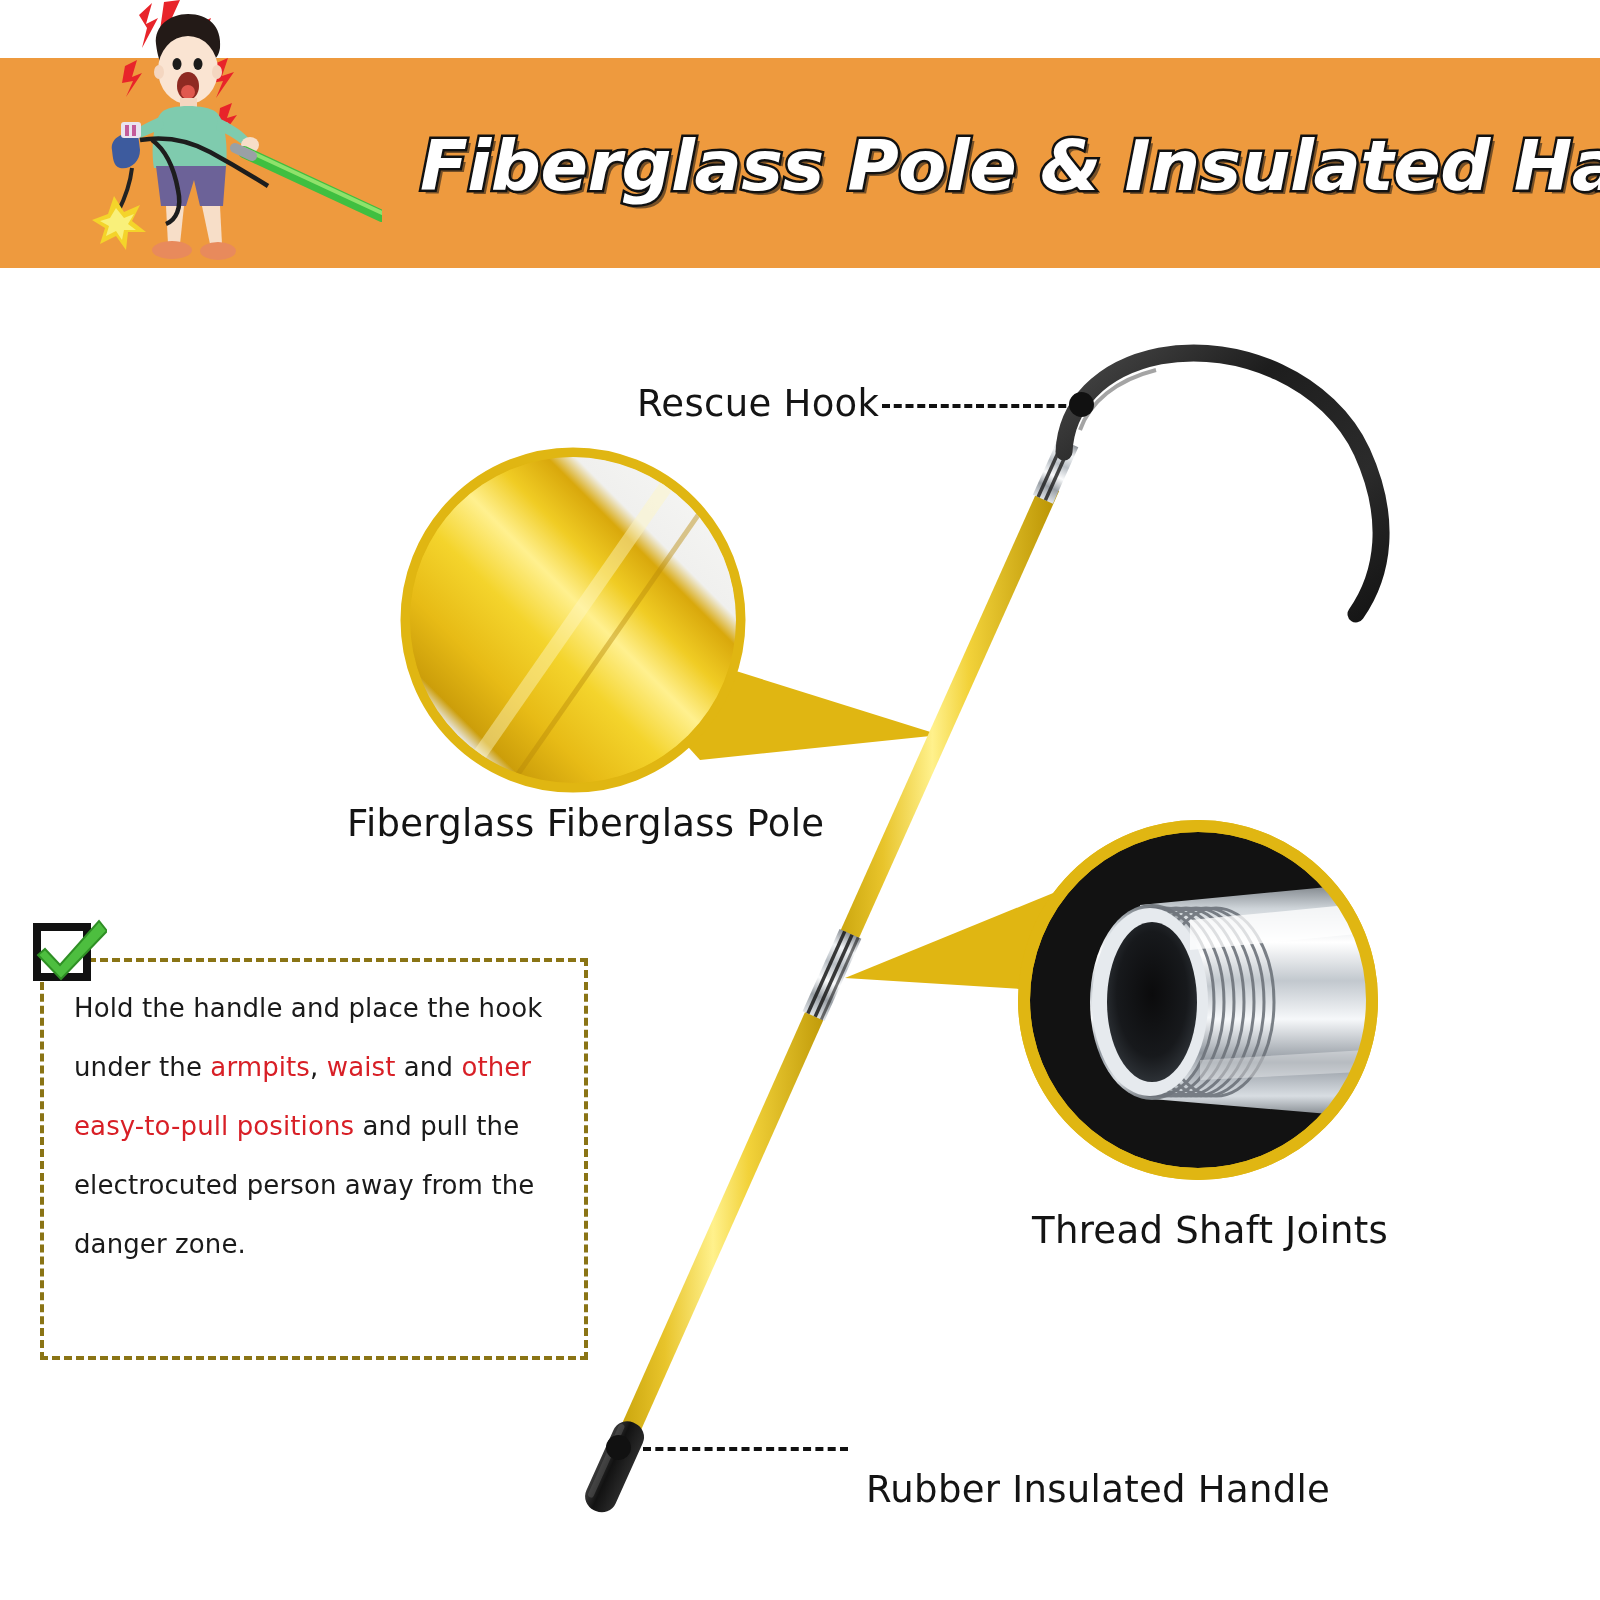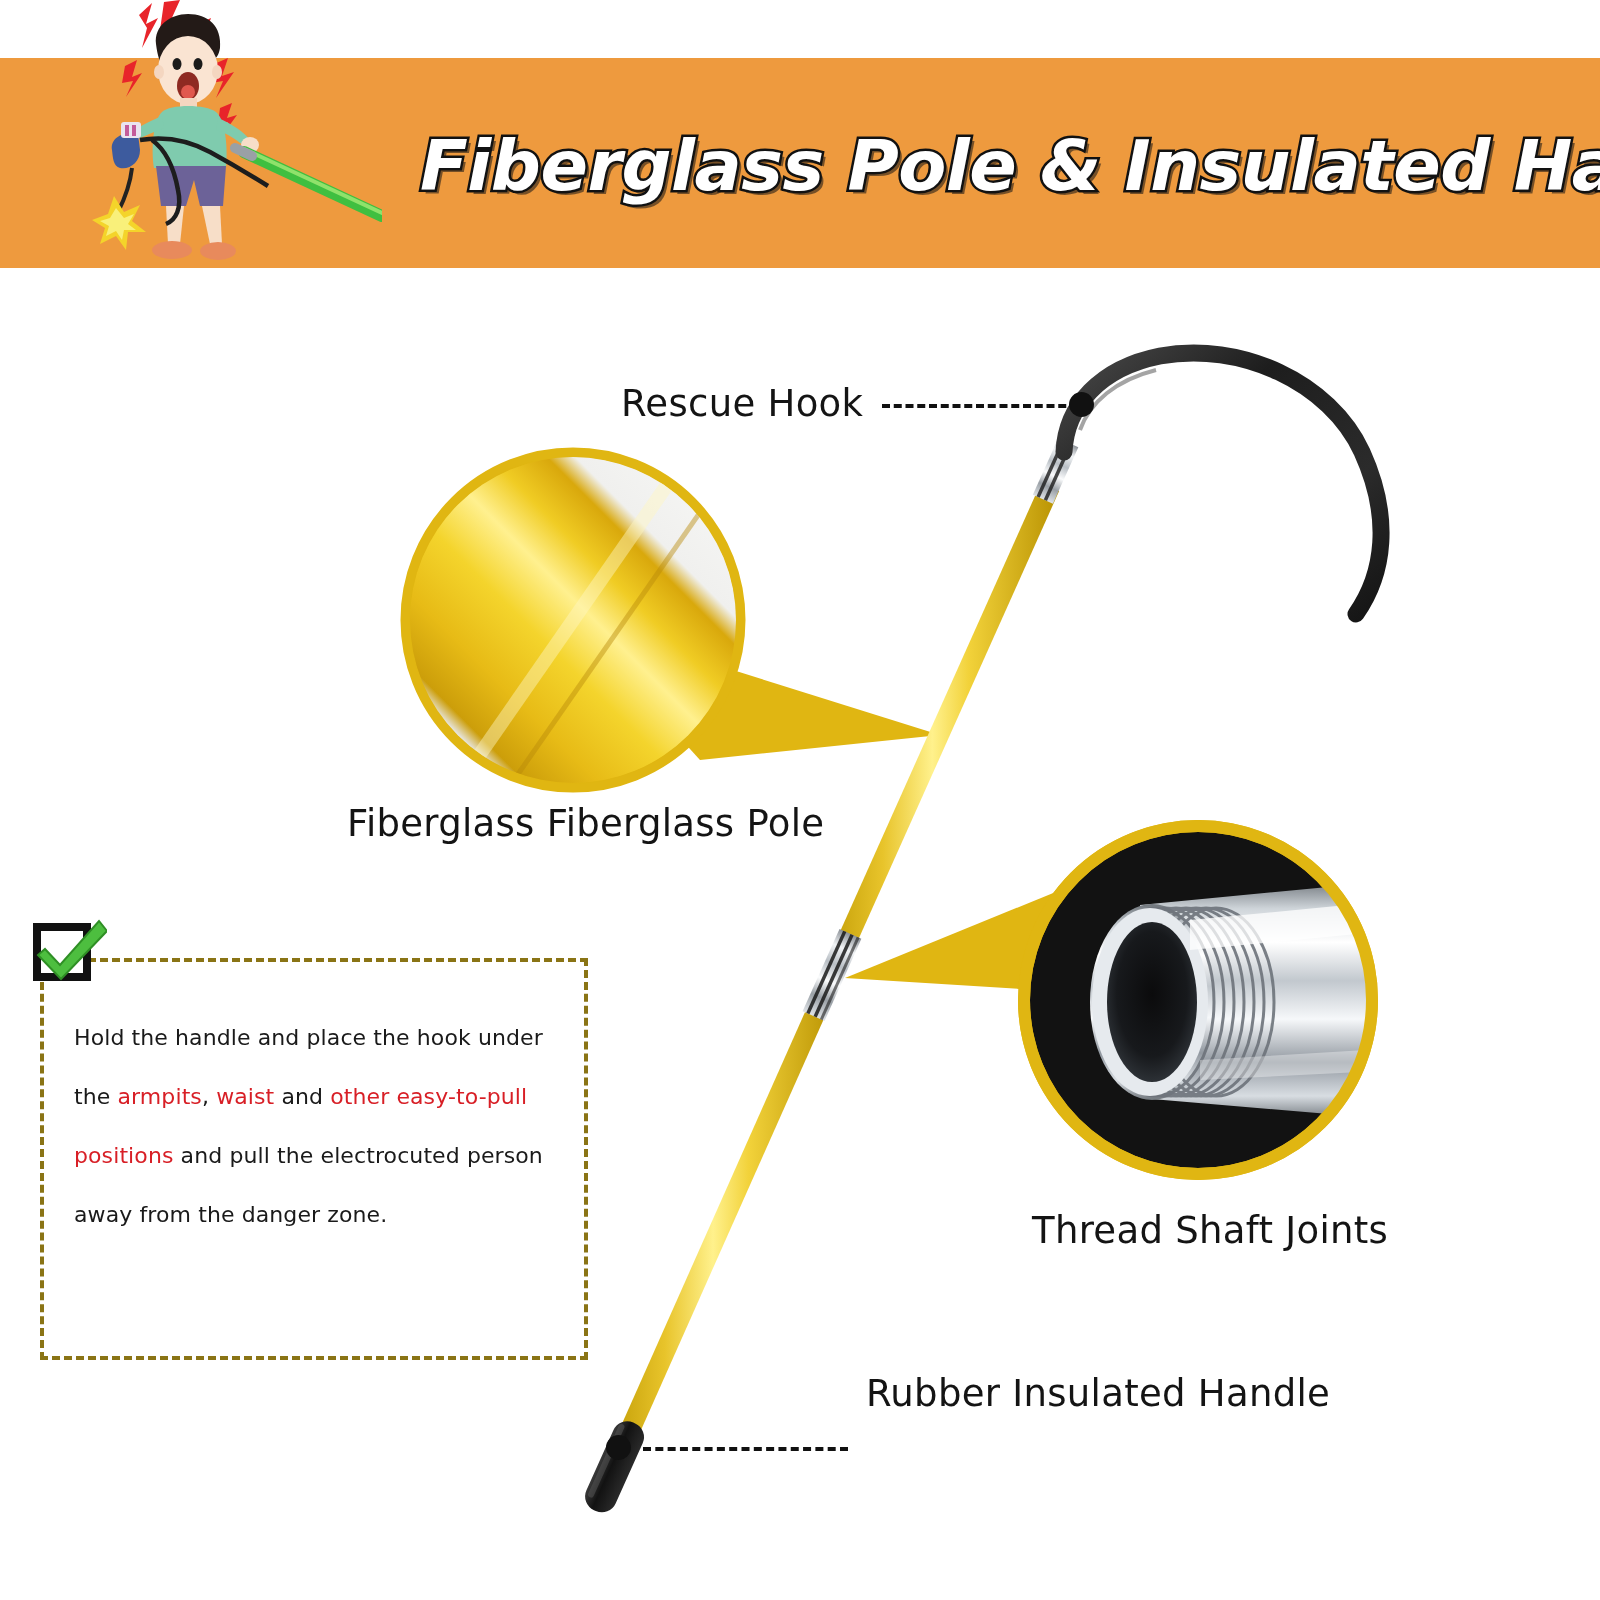--- a/index.html
+++ b/index.html
@@ -40,37 +40,37 @@
 
   
   .lbl {
     position: absolute;
     font-family: "DejaVu Sans", sans-serif;
     font-size: 37px;
     color: #141414;
     white-space: nowrap;
     letter-spacing: 0.3px;
   }
-  #lbl-rescue-hook  { left: 621px;  top: 382px;  }
+  #lbl-rescue-hook  { left: 637px;  top: 382px;  }
   #lbl-fiberglass   { left: 347px;  top: 802px;  }
   #lbl-thread       { left: 1032px; top: 1170px; margin-top: 39px; }
-  #lbl-handle       { left: 866px;  top: 1372px; }
+  #lbl-handle       { left: 866px;  top: 1468px; }
 
   
   .info-box {
     position: absolute; left: 40px; top: 958px;
     width: 548px; height: 402px;
     border: 4px dashed #8A7415;
     background: transparent;
   }
   .info-text {
-    position: absolute; left: 74px; top: 1008px;
+    position: absolute; left: 74px; top: 979px;
     width: 490px;
     font-family: "DejaVu Sans", sans-serif;
-    font-size: 22px;
+    font-size: 26px;
     line-height: 59px;
     color: #1a1a1a;
     letter-spacing: 0.1px;
   }
   .info-text .hl { color: #D81F26; }
   .check-icon { position: absolute; left: 33px; top: 917px; width: 74px; height: 72px; }
 
   
   .leader { position: absolute; height: 0; border-top: 4px dashed #111; }
   #leader-hook   { left: 882px;  top: 404px;  width: 196px; }

